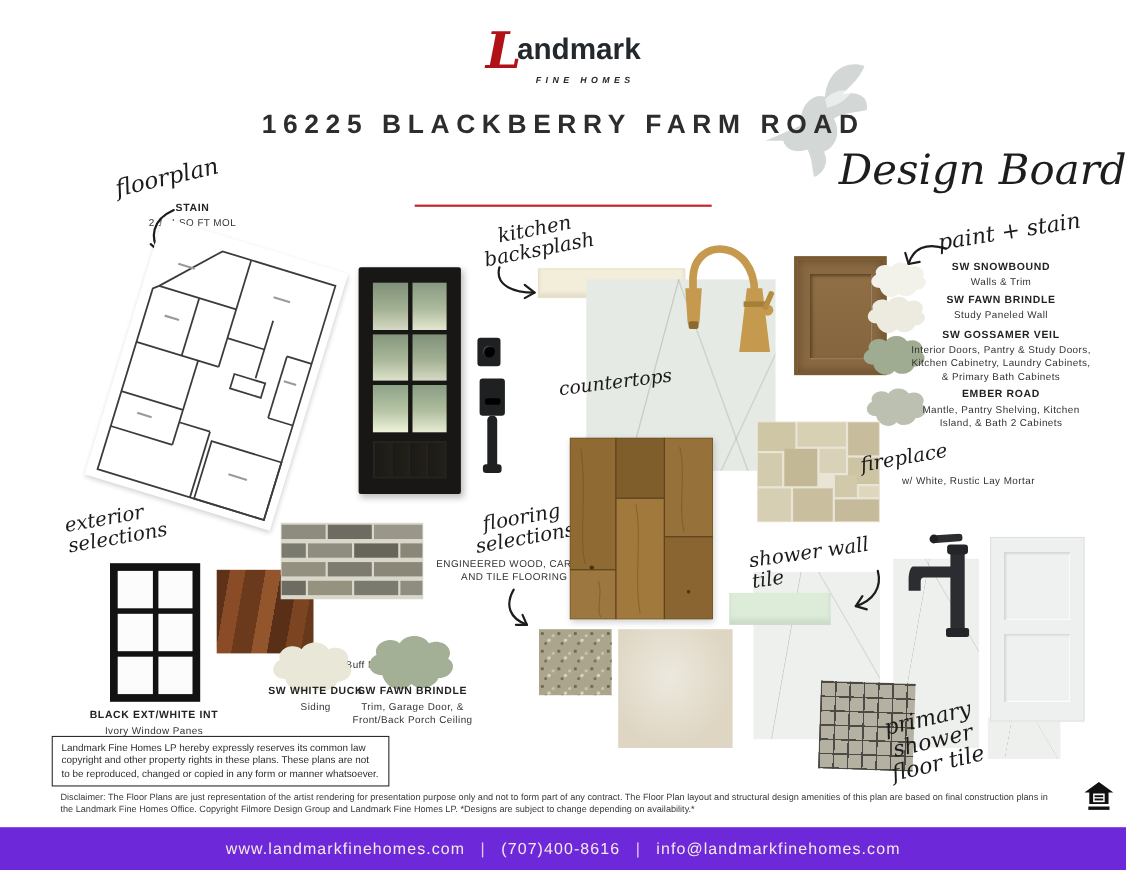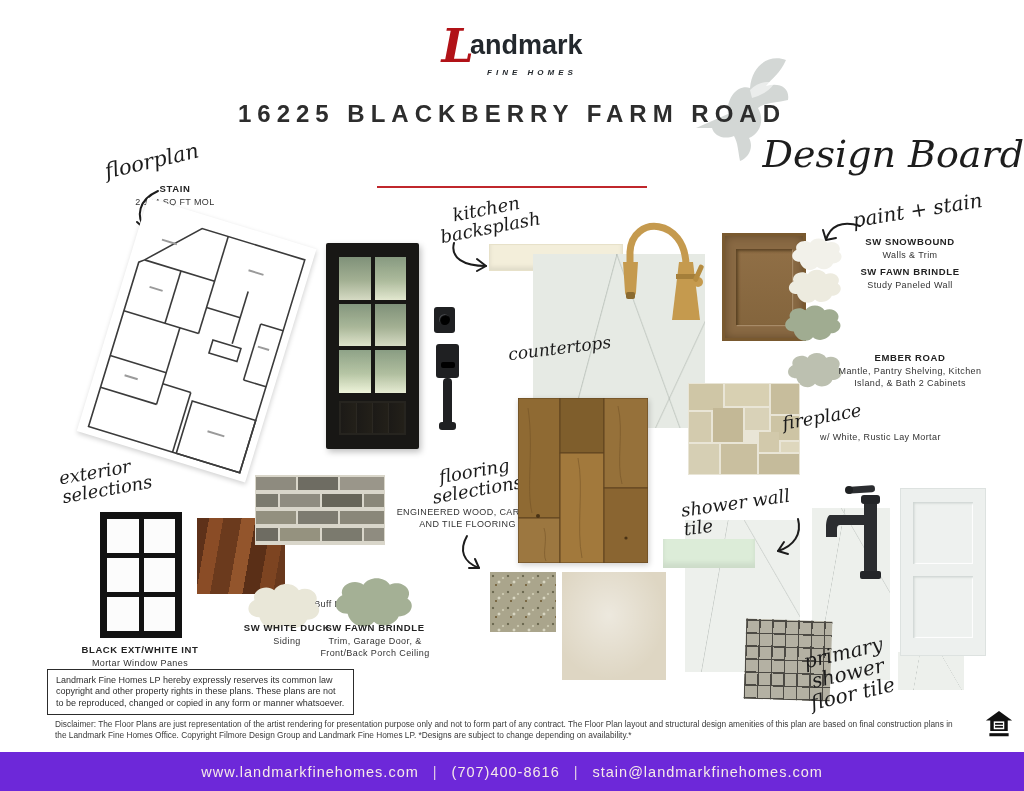--- a/index.html
+++ b/index.html
@@ -220,20 +220,23 @@
         <path d="M20,45 C5,45 2,30 14,24 C10,12 28,4 38,12 C44,2 62,2 68,12 C82,6 95,18 88,28 C98,34 92,48 78,48 C74,58 58,62 50,54 C42,64 24,60 20,45 Z"></path>
       </svg>
   </div>
 
   <div class="small-label" style="left:830px; top:236px; width:160px;">
     <b>SW SNOWBOUND</b><br><span>Walls &amp; Trim</span>
   </div>
   <div class="small-label" style="left:830px; top:266px; width:160px;">
     <b>SW FAWN BRINDLE</b><br><span>Study Paneled Wall</span>
   </div>
+  <div class="small-label" style="left:826px; top:298px; width:168px;">
+    <b>SW GOSSAMER VEIL</b><br><span>Interior Doors, Pantry &amp; Study Doors, Kitchen Cabinetry, Laundry Cabinets, &amp; Primary Bath Cabinets</span>
+  </div>
   <div class="small-label" style="left:830px; top:352px; width:160px;">
     <b>EMBER ROAD</b><br><span>Mantle, Pantry Shelving, Kitchen Island, &amp; Bath 2 Cabinets</span>
   </div>
 
   <svg class="swatch" style="left:688px; top:383px;" width="112" height="92" viewBox="0 0 112 92">
     <rect width="112" height="92" fill="#e9e5d6"></rect>
     <g>
       <rect x="1" y="1" width="34" height="26" fill="#cfc6a6"></rect>
         <rect x="37" y="1" width="44" height="22" fill="#d8d0b2"></rect>
         <rect x="83" y="1" width="28" height="30" fill="#c7bd9c"></rect>
@@ -255,21 +258,21 @@
 
   <div class="window">
     <i></i>
       <i></i>
       <i></i>
       <i></i>
       <i></i>
       <i></i>
   </div>
   <div class="small-label" style="left:80px; top:644px; width:120px;">
-    <b>BLACK EXT/WHITE INT</b><br><span>Mortar Window Panes</span>
+    <b>BLACK EXT/WHITE INT</b><br><span>Ivory Window Panes</span>
   </div>
 
   <div class="swatch woodstain" style="left:197px; top:518px; width:88px; height:76px;"></div>
 
   <svg class="swatch" style="left:255px; top:475px;" width="130" height="70" viewBox="0 0 130 70">
     <rect width="130" height="70" fill="#d9d6ca"></rect>
     <g>
       <rect x="1" y="2" width="40" height="13" fill="#8e8b7f"></rect>
         <rect x="43" y="2" width="40" height="13" fill="#6e6c62"></rect>
         <rect x="85" y="2" width="44" height="13" fill="#9a968a"></rect>
@@ -373,16 +376,16 @@
     <rect x="11.5" y="14.8" width="9" height="2" fill="#111"></rect>
     <rect x="11.5" y="18.2" width="9" height="2" fill="#111"></rect>
     <rect x="5" y="26.5" width="22" height="3.5" fill="#111"></rect>
   </svg>
 
   <div class="footer">
     <span>www.landmarkfinehomes.com</span>
     <span class="sep">|</span>
     <span>(707)400-8616</span>
     <span class="sep">|</span>
-    <span>stain@landmarkfinehomes.com</span>
+    <span>info@landmarkfinehomes.com</span>
   </div>
 
 </div>
 
 </body></html>

